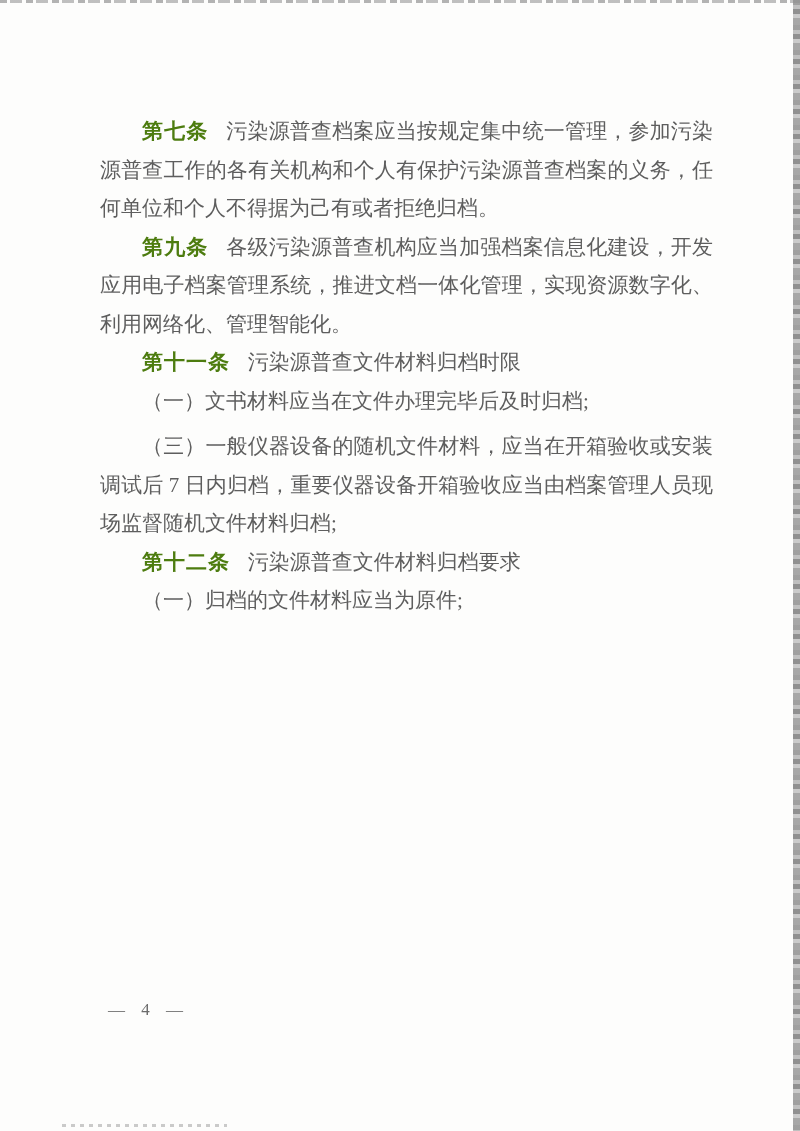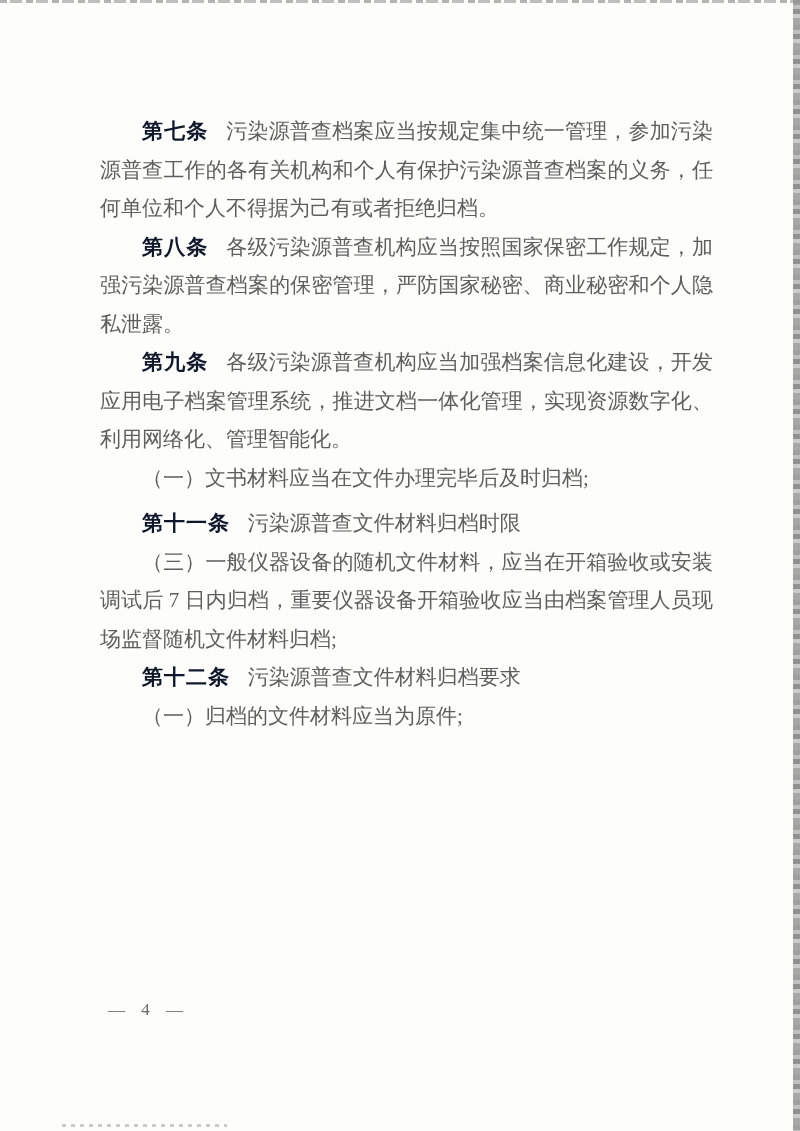--- a/index.html
+++ b/index.html
@@ -63,21 +63,21 @@
     text-align: justify;
   }
   .para {
     margin: 0;
     text-indent: 2em;
   }
   .para:nth-child(5) { margin-top: 7px; }   
   .para:nth-child(9) { margin-top: 18px; }   
   .lead {
     font-weight: 700;
-    color: #0f172a;
+    color: #4d7c0f;
     margin-right: 0.85em;
     letter-spacing: 1px;
   }
   .page-number {
     position: absolute;
     left: 108px;
     top: 1000px;
     font-size: 17px;
     color: #6b6b6b;
     letter-spacing: 6px;
@@ -86,23 +86,22 @@
 </head>
 <body>
 
 <div class="page">
   <div class="scan-edge-top"></div>
   <div class="scan-edge-right"></div>
   <div class="scan-noise-bottom"></div>
 
   <div class="content">
       <p class="para"><span class="lead">第七条</span><span>污染源普查档案应当按规定集中统一管理，参加污染源普查工作的各有关机构和个人有保护污染源普查档案的义务，任何单位和个人不得据为己有或者拒绝归档。</span></p>
-      <p class="para"><span class="lead">第八条</span><span>各级污染源普查机构应当按照国家保密工作规定，加强污染源普查档案的保密管理，严防国家秘密、商业秘密和个人隐私泄露。</span></p>
       <p class="para"><span class="lead">第九条</span><span>各级污染源普查机构应当加强档案信息化建设，开发应用电子档案管理系统，推进文档一体化管理，实现资源数字化、利用网络化、管理智能化。</span></p>
+      <p class="para"><span class="lead">第十一条</span><span>污染源普查文件材料归档时限</span></p>
       <p class="para"><span>（一）文书材料应当在文件办理完毕后及时归档;</span></p>
-      <p class="para"><span class="lead">第十一条</span><span>污染源普查文件材料归档时限</span></p>
       <p class="para"><span>（三）一般仪器设备的随机文件材料，应当在开箱验收或安装调试后 7 日内归档，重要仪器设备开箱验收应当由档案管理人员现场监督随机文件材料归档;</span></p>
       <p class="para"><span class="lead">第十二条</span><span>污染源普查文件材料归档要求</span></p>
       <p class="para"><span>（一）归档的文件材料应当为原件;</span></p>
     </div>
 
   <div class="page-number">— 4 —</div>
 </div>
 
 </body></html>

